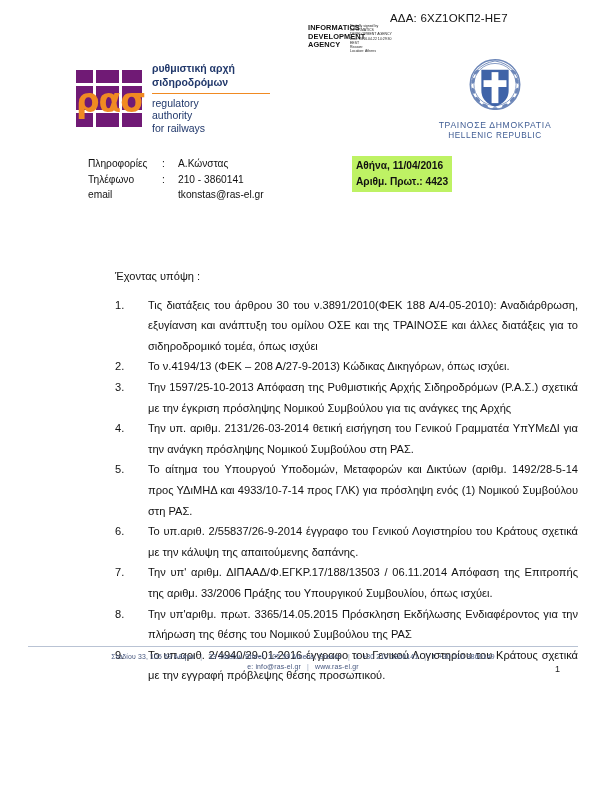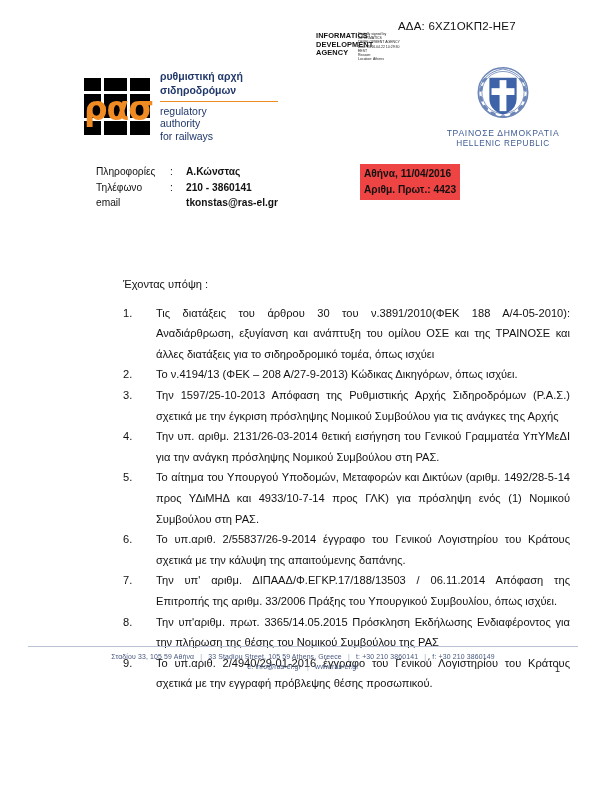--- a/index.html
+++ b/index.html
@@ -13,21 +13,21 @@
     font-family: "Liberation Sans", "DejaVu Sans", sans-serif;
     color: #1a1a1a;
     position: relative;
     overflow: hidden;
   }
   .page {
     position: relative;
     width: 606px;
     height: 682px;
     box-sizing: border-box;
-    padding: 8px;
+    padding: 0;
     background: #fff;
   }
 
   
   .ada-row {
     position: relative;
     height: 56px;
   }
   .ada-code {
     position: absolute;
@@ -74,21 +74,21 @@
     left: 76px;
     top: 6px;
     display: flex;
     align-items: center;
     gap: 10px;
   }
   .logo-mark {
     position: relative;
     width: 66px;
     height: 57px;
-    background: #000000;
+    background: #701a75;
     flex: none;
   }
   .logo-mark .gapv {
     position: absolute;
     top: 0; bottom: 0;
     width: 3px;
     background: #ffffff;
   }
   .logo-mark .gaph {
     position: absolute;
@@ -161,28 +161,28 @@
     position: absolute;
     left: 88px;
     top: 0;
     font-size: 10.2px;
     line-height: 15.6px;
   }
   .contact table { border-collapse: collapse; }
   .contact td { padding: 0; vertical-align: top; white-space: nowrap; }
   .c-label { width: 74px; font-weight: 400; color: #111; }
   .c-colon { width: 16px; color: #111; }
-  .c-value { font-weight: 700; color: #111; }
+  .c-value { font-weight: 400; color: #111; }
 
   .datebox {
     position: absolute;
     left: 352px;
     top: 0px;
     padding: 2px 4px 3px 4px;
-    background: #ef4444;
+    background: #bef264;
     font-size: 10.2px;
     line-height: 15.6px;
     font-weight: 700;
     color: #111;
     white-space: nowrap;
   }
 
   
   .titles {
     margin-top: 22px;

